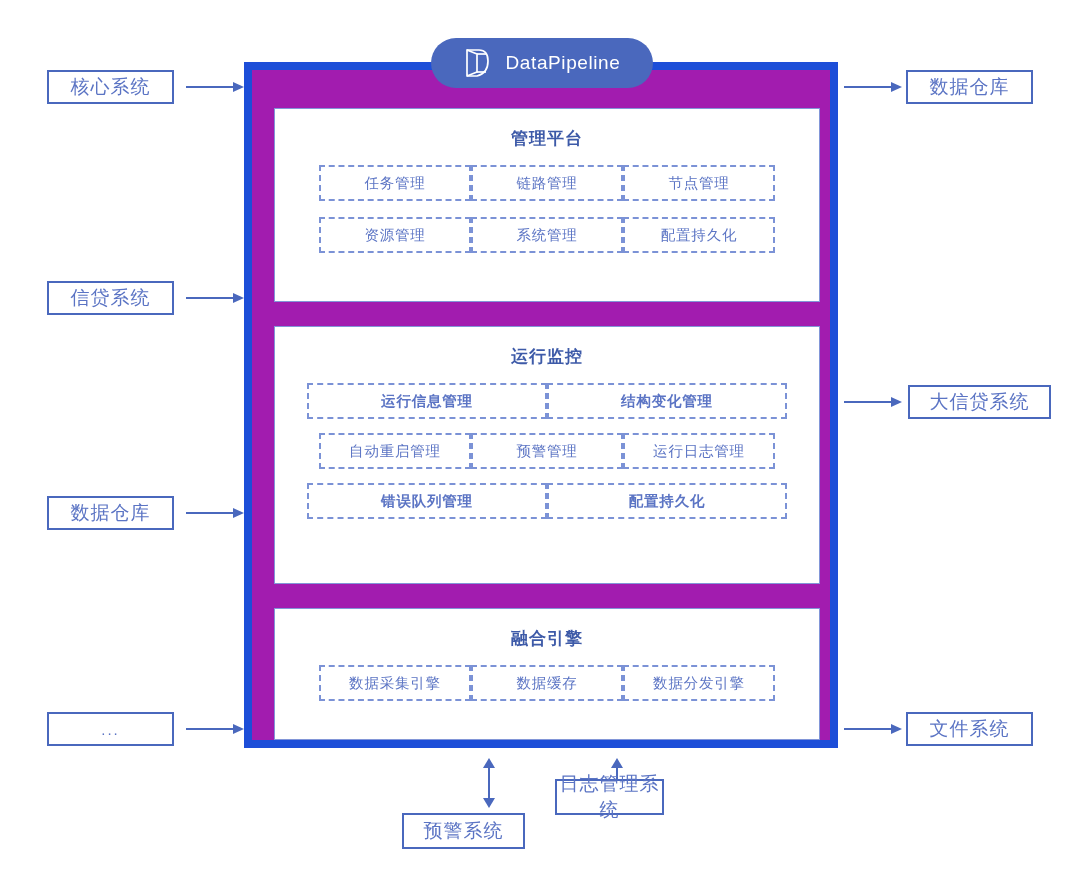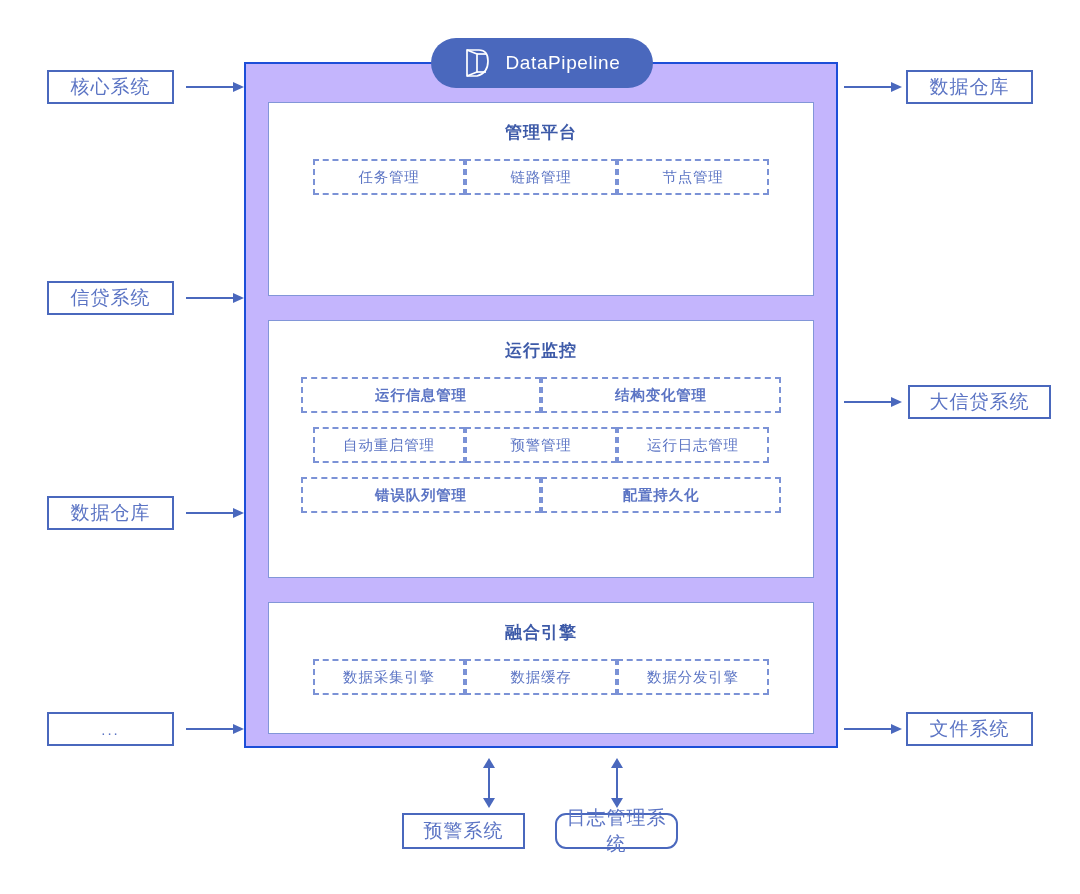--- a/index.html
+++ b/index.html
@@ -56,22 +56,22 @@
   }
 
   
   .main-frame {
     position: absolute;
     left: 244px;
     top: 62px;
     width: 594px;
     height: 686px;
     box-sizing: border-box;
-    border: 2px solid #1d4ed8;
-    background: #c4b5fd;
+    border: 8px solid #1d4ed8;
+    background: #a21caf;
   }
 
   
   .logo-pill {
     position: absolute;
     left: 431px;
     top: 38px;
     width: 222px;
     height: 50px;
     border-radius: 25px;
@@ -201,30 +201,35 @@
     <polygon points="1,10 7,0 13,10" fill="#4a68bd"></polygon>
     <polygon points="1,40 7,50 13,40" fill="#4a68bd"></polygon>
   </svg>
   <div class="side-box" style="left:402px; top:813px; width:123px; height:36px;">预警系统</div>
 
   <svg class="arrow-v" style="left:610px; top:758px; height:50px;" viewBox="0 0 14 50">
     <line x1="7" y1="6" x2="7" y2="44" stroke="#4a68bd" stroke-width="2"></line>
     <polygon points="1,10 7,0 13,10" fill="#4a68bd"></polygon>
     <polygon points="1,40 7,50 13,40" fill="#4a68bd"></polygon>
   </svg>
-  <div class="side-box" style="left:555px; top:813px; width:123px; height:36px;border-radius:11px;">日志管理系统</div>
+  <div class="side-box" style="left:555px; top:779px; width:109px; height:36px;">日志管理系统</div>
 
   <div class="main-frame">
 
     <div class="section" id="section-mgmt">
       <div class="section-title">管理平台</div>
       <div class="row">
         <div class="cell w3">任务管理</div>
         <div class="cell w3">链路管理</div>
         <div class="cell w3">节点管理</div>
+      </div>
+      <div class="row">
+        <div class="cell w3">资源管理</div>
+        <div class="cell w3">系统管理</div>
+        <div class="cell w3">配置持久化</div>
       </div>
     </div>
 
     <div class="section" id="section-mon">
       <div class="section-title">运行监控</div>
       <div class="row">
         <div class="cell w2">运行信息管理</div>
         <div class="cell w2">结构变化管理</div>
       </div>
       <div class="row">

